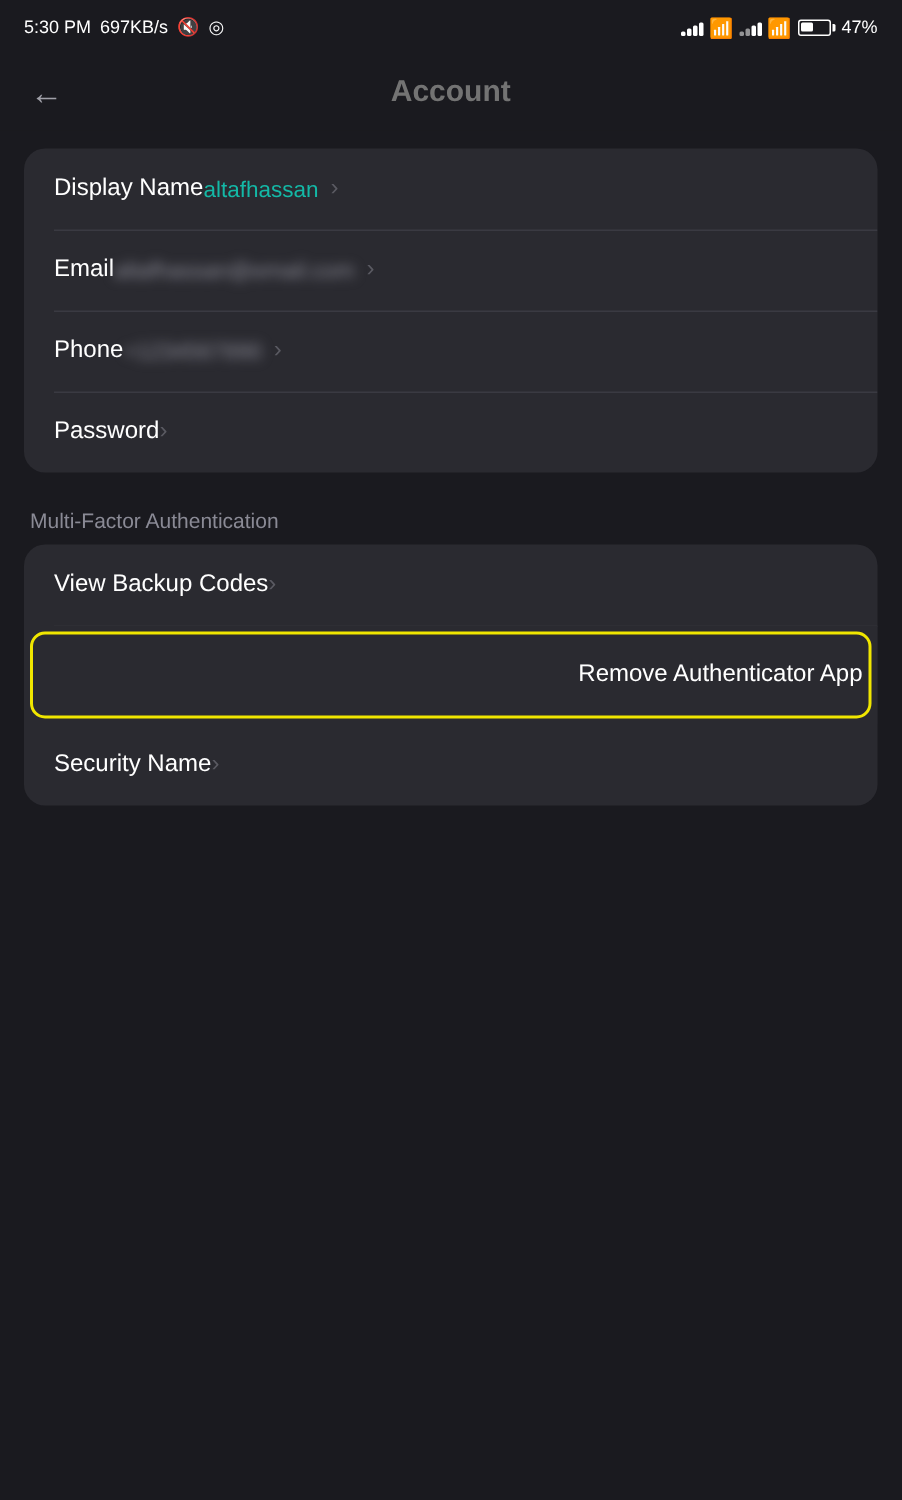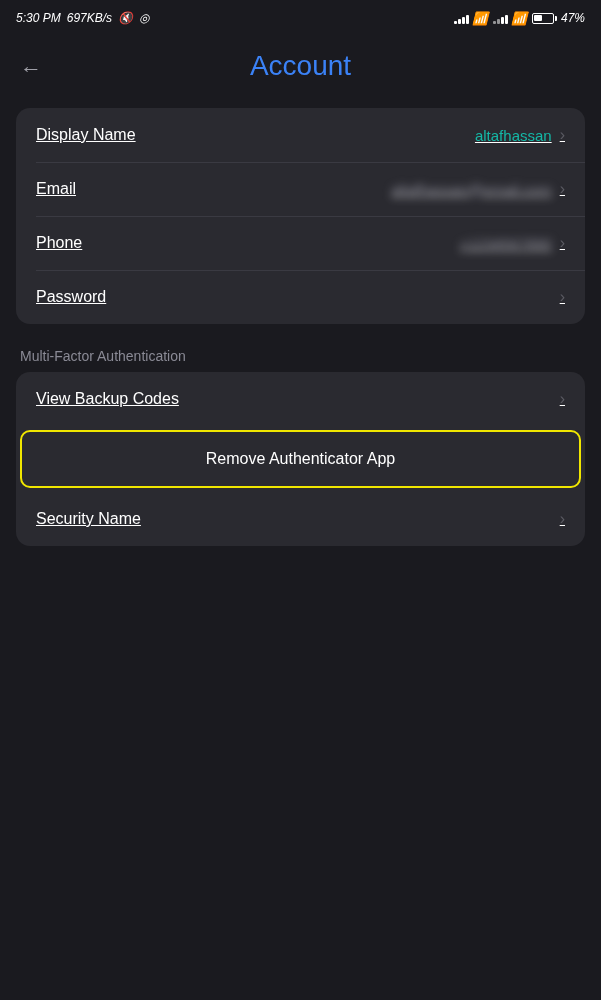--- a/index.html
+++ b/index.html
@@ -14,21 +14,20 @@
     }
 
     
     .status-bar {
       display: flex;
       align-items: center;
       justify-content: space-between;
       padding: 8px 16px;
       height: 36px;
       background-color: #1a1a1f;
-      font-style: italic;
     }
 
     .status-left {
       font-size: 12px;
       color: #ffffff;
       display: flex;
       align-items: center;
       gap: 6px;
     }
 
@@ -102,46 +101,44 @@
       align-items: center;
     }
 
     .back-arrow {
       color: #a0a0a8;
       font-size: 22px;
       font-weight: 300;
     }
 
     .header-title {
-      font-size: 28px;
-      font-weight: 400;
-      color: #3b82f6;
+      font-size: 20px;
+      font-weight: 700;
+      color: #737373;
     }
 
     
     .content {
       padding: 12px 16px;
     }
 
     
     .card {
       background-color: #2a2a30;
       border-radius: 14px;
       overflow: hidden;
       margin-bottom: 24px;
     }
 
     .list-item {
       display: flex;
       align-items: center;
-      justify-content: space-between;
       padding: 18px 20px;
       cursor: pointer;
       position: relative;
-      text-decoration: underline;
     }
 
     .list-item:not(:last-child)::after {
       content: '';
       position: absolute;
       bottom: 0;
       left: 20px;
       right: 0;
       height: 0.5px;
       background-color: #3a3a42;
@@ -191,21 +188,21 @@
 
     .mfa-card {
       background-color: #2a2a30;
       border-radius: 14px;
       overflow: hidden;
     }
 
     .mfa-item-highlighted {
       display: flex;
       align-items: center;
-      justify-content: center;
+      justify-content: flex-end;
       padding: 18px 4px;
       cursor: pointer;
       position: relative;
       border: 2.5px solid #f0e600;
       border-radius: 10px;
       margin: 0;
     }
 
     .toggle {
       width: 50px;

